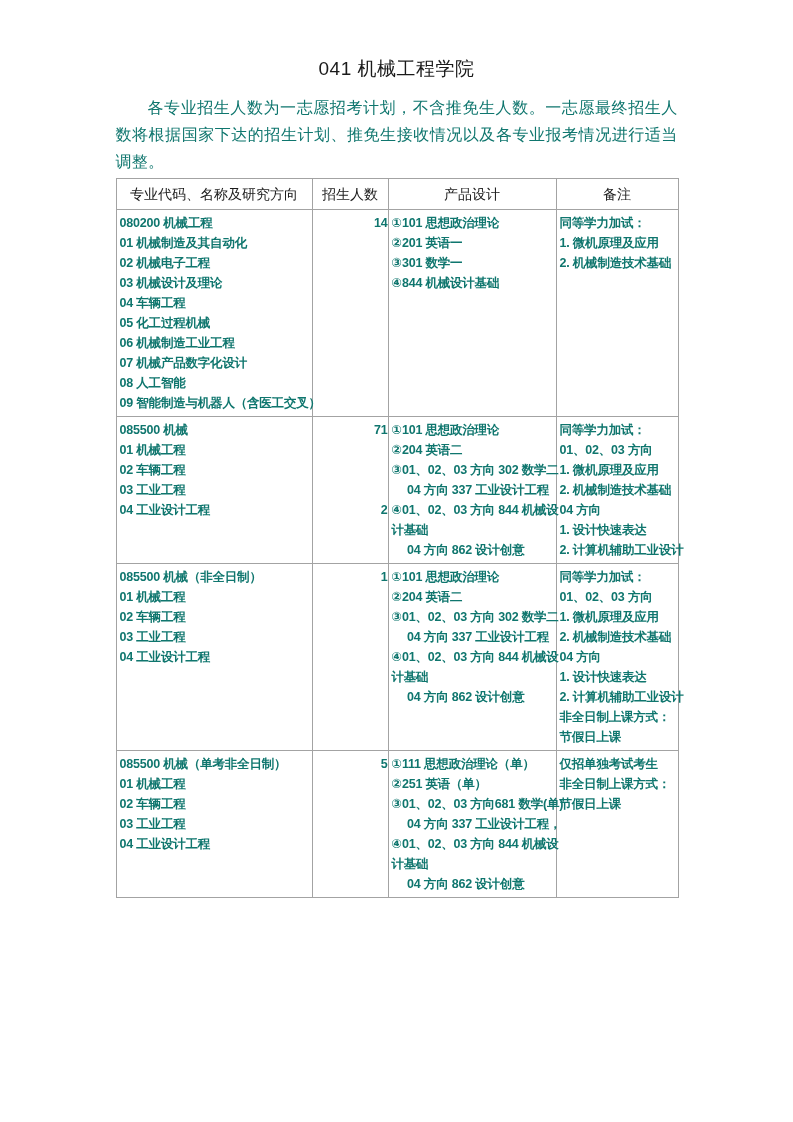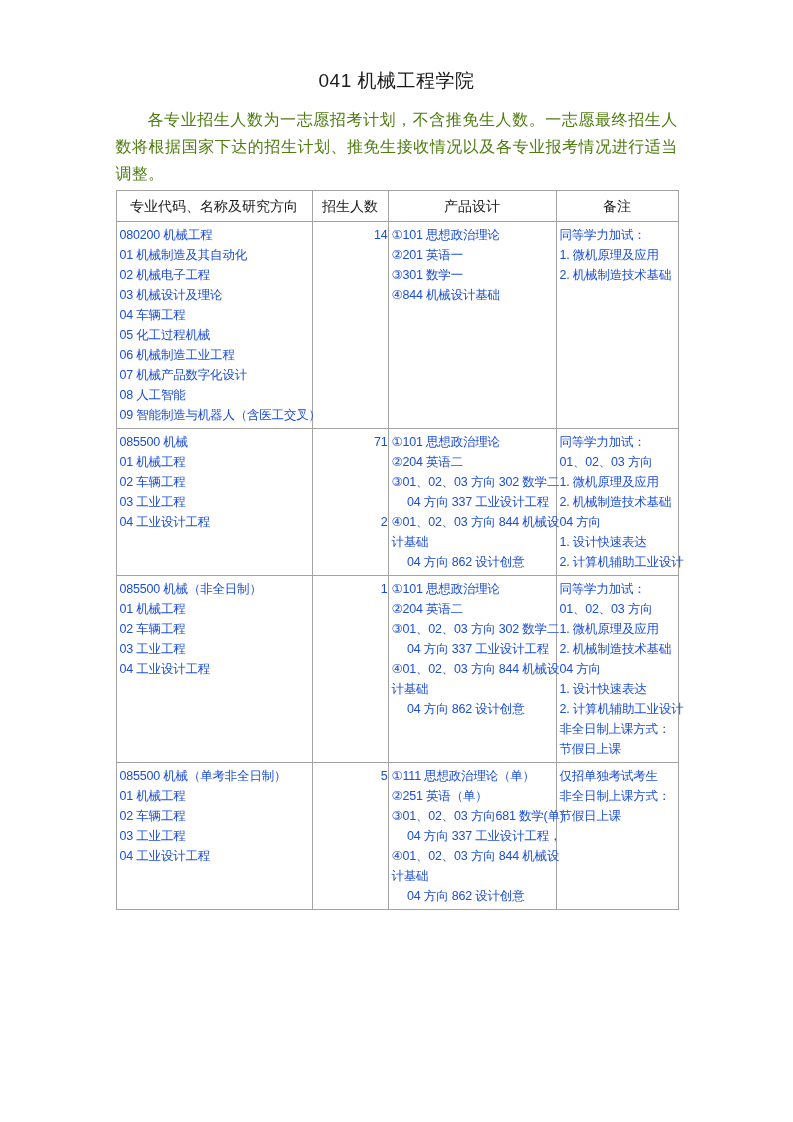--- a/index.html
+++ b/index.html
@@ -5,39 +5,39 @@
   * { margin: 0; padding: 0; box-sizing: border-box; }
   html, body {
     width: 793px;
     background: #ffffff;
     font-family: "Liberation Sans", "DejaVu Sans", sans-serif;
     color: #1f1f1f;
   }
   body { height: 1122px; overflow: hidden; }
   .page {
     width: 562px;
-    margin: 16px auto;
+    margin: 4px auto;
     padding-top: 52px;
   }
   .doc-title {
     font-size: 19px;
     font-weight: normal;
     text-align: center;
     line-height: 26px;
     letter-spacing: 0.5px;
     color: #1a1a1a;
   }
   .intro {
     margin-top: 12px;
     font-size: 16px;
     line-height: 27px;
     text-align: justify;
     text-indent: 32px;
     letter-spacing: 0.2px;
-    color: #4d7c0f;
+    color: #0f766e;
   }
   table.adm {
     margin-top: 3px;
     width: 562px;
     table-layout: fixed;
     border-collapse: collapse;
   }
   .adm th, .adm td {
     border: 1px solid #a3a3a3;
     vertical-align: top;
@@ -50,21 +50,22 @@
     line-height: 20px;
     color: #1a1a1a;
   }
   .adm td {
     font-size: 12.5px;
     line-height: 20px;
     padding: 3px 1px 3px 3px;
     letter-spacing: -0.2px;
     white-space: pre;
     overflow: visible;
-    color: #1d4ed8;
+    color: #0f766e;
+    font-weight: bold;
   }
   .adm td.enroll {
     text-align: right;
     padding-left: 0;
     padding-right: 0;
   }
   col.c-program { width: 196px; }
   col.c-enroll  { width: 76px; }
   col.c-exam    { width: 168px; }
   col.c-remark  { width: 122px; }

